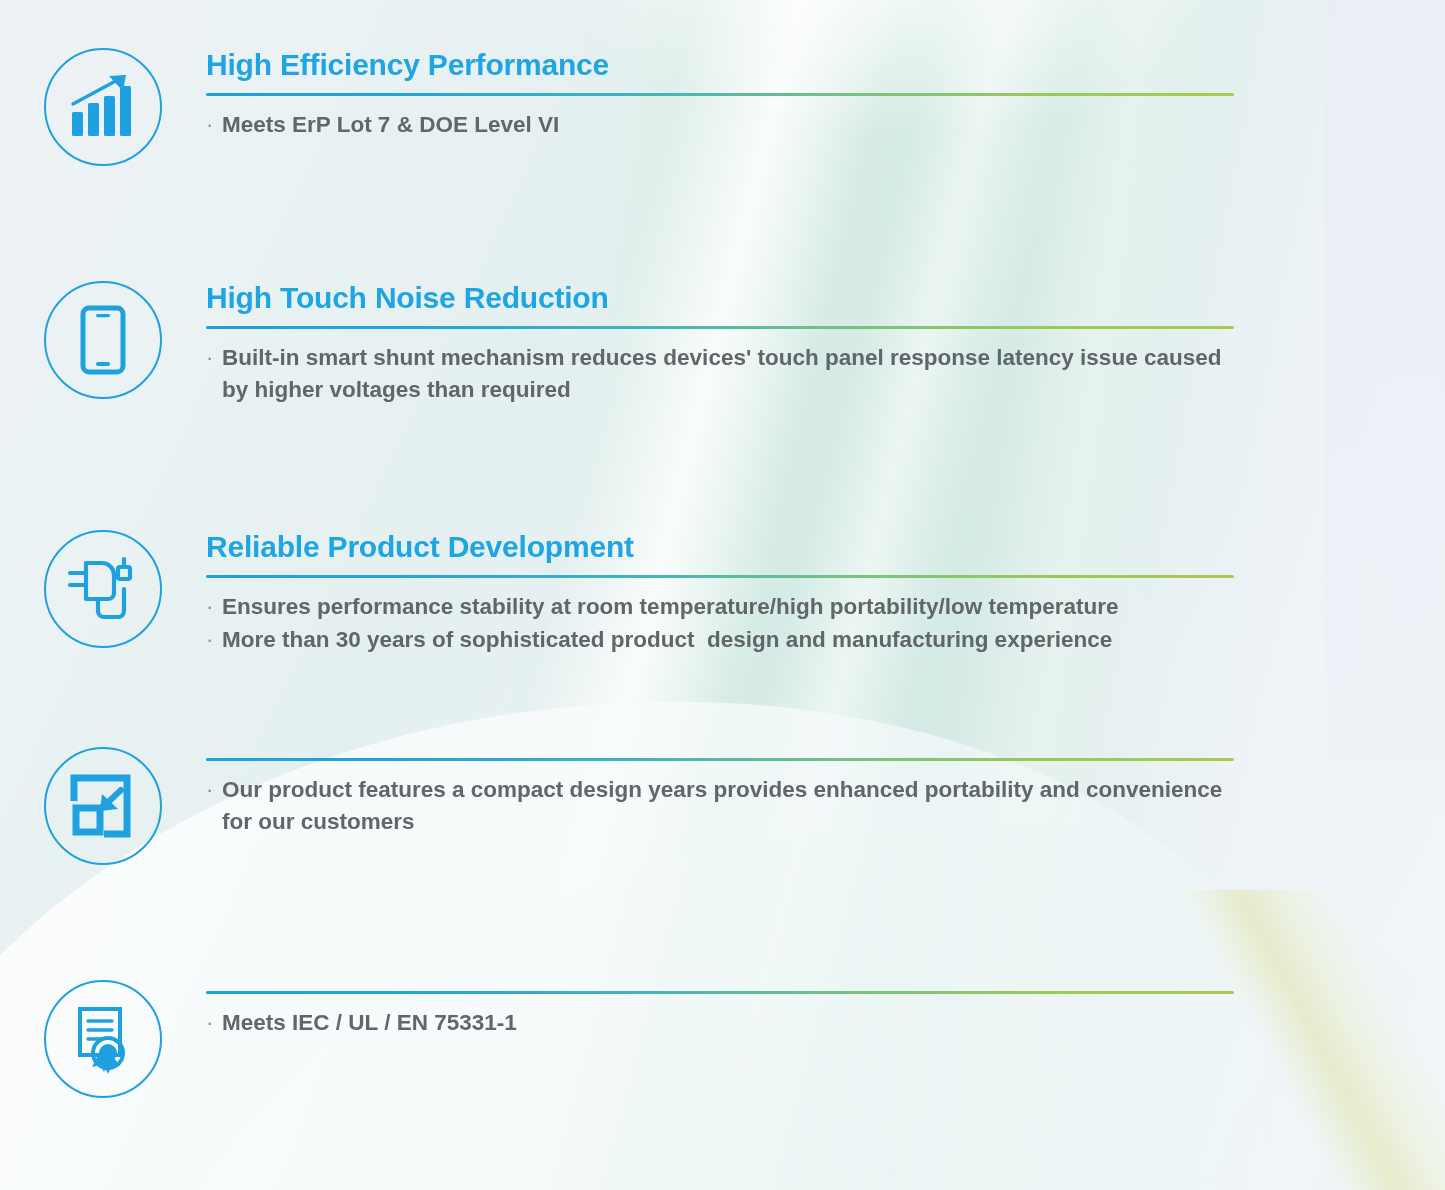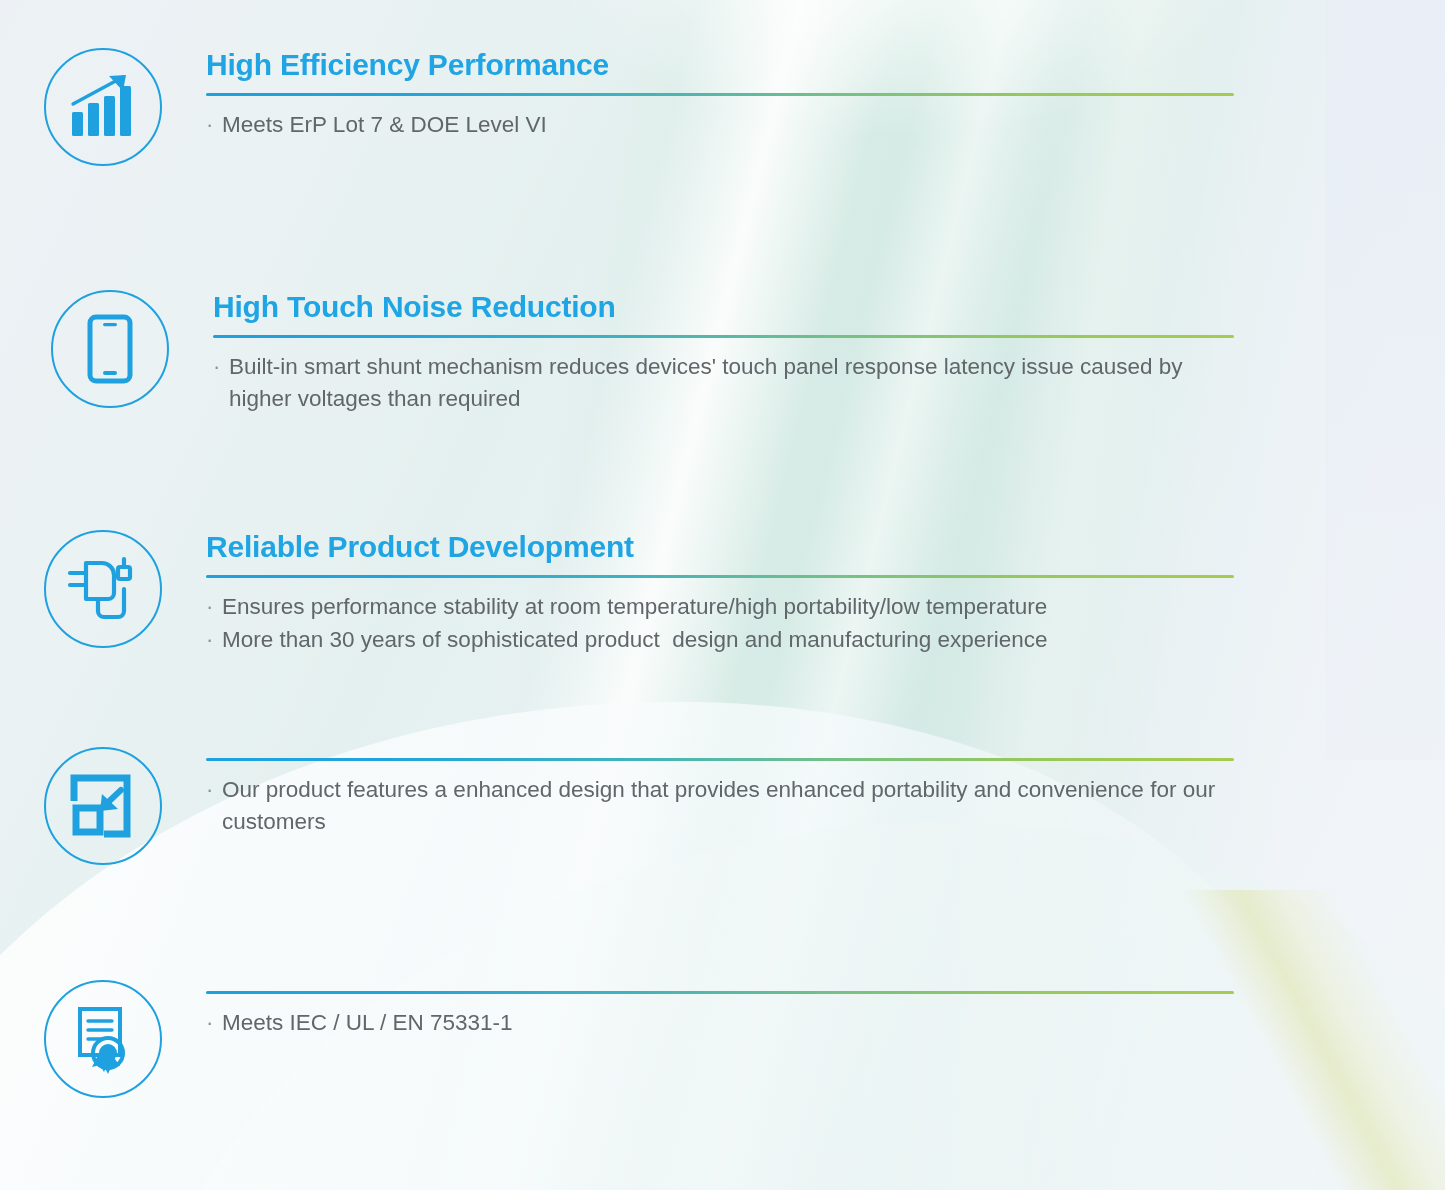--- a/index.html
+++ b/index.html
@@ -126,25 +126,25 @@
   }
   .bullet + .bullet{ margin-top:1px; }
 
   .bullet-dot{
     flex:0 0 auto;
     width:16px;
     color:#8a9094;
     font-size:22px;
     line-height:1.42;
   }
-  .bullet-text{ flex:1 1 auto; }
+  .bullet-text{ flex:1 1 auto;font-weight:bold; }
 
   
   #row-0{ top:48px;  }
-  #row-1{ top:290px;margin-left:7px; }
+  #row-1{ top:281px; }
   #row-2{ top:514px;margin-top:16px; }
   #row-3{ top:747px; }
   #row-4{ top:980px; }
 </style>
 </head>
 <body>
 
 <div class="bg-layer bg-base"></div>
 <div class="bg-layer bg-green-wash"></div>
 <div class="bg-layer bg-streak-1"></div>
@@ -244,21 +244,21 @@
           <path d="M52 17 L34 34" stroke="#1fa1e0" stroke-width="6" stroke-linecap="round"></path>
           <path d="M31 38 L33 21 L49 36 Z" fill="#1fa1e0"></path>
         </svg>
       </div>
     </div>
     <div class="text-col">
       <div class="divider"></div>
       <div class="bullets">
         <div class="bullet">
           <span class="bullet-dot">·</span>
-          <span class="bullet-text">Our product features a enhanced design that provides enhanced portability and convenience for our customers</span>
+          <span class="bullet-text">Our product features a compact design years provides enhanced portability and convenience for our customers</span>
         </div>
       </div>
     </div>
   </div>
 
   <div class="feature-row" id="row-4">
     <div class="icon-col">
       <div class="icon-circle">
         <svg width="66" height="72" viewBox="0 0 66 72" fill="none">
           <path d="M10 6 h40 v46 h-40 z" stroke="#1fa1e0" stroke-width="4" fill="none"></path>

